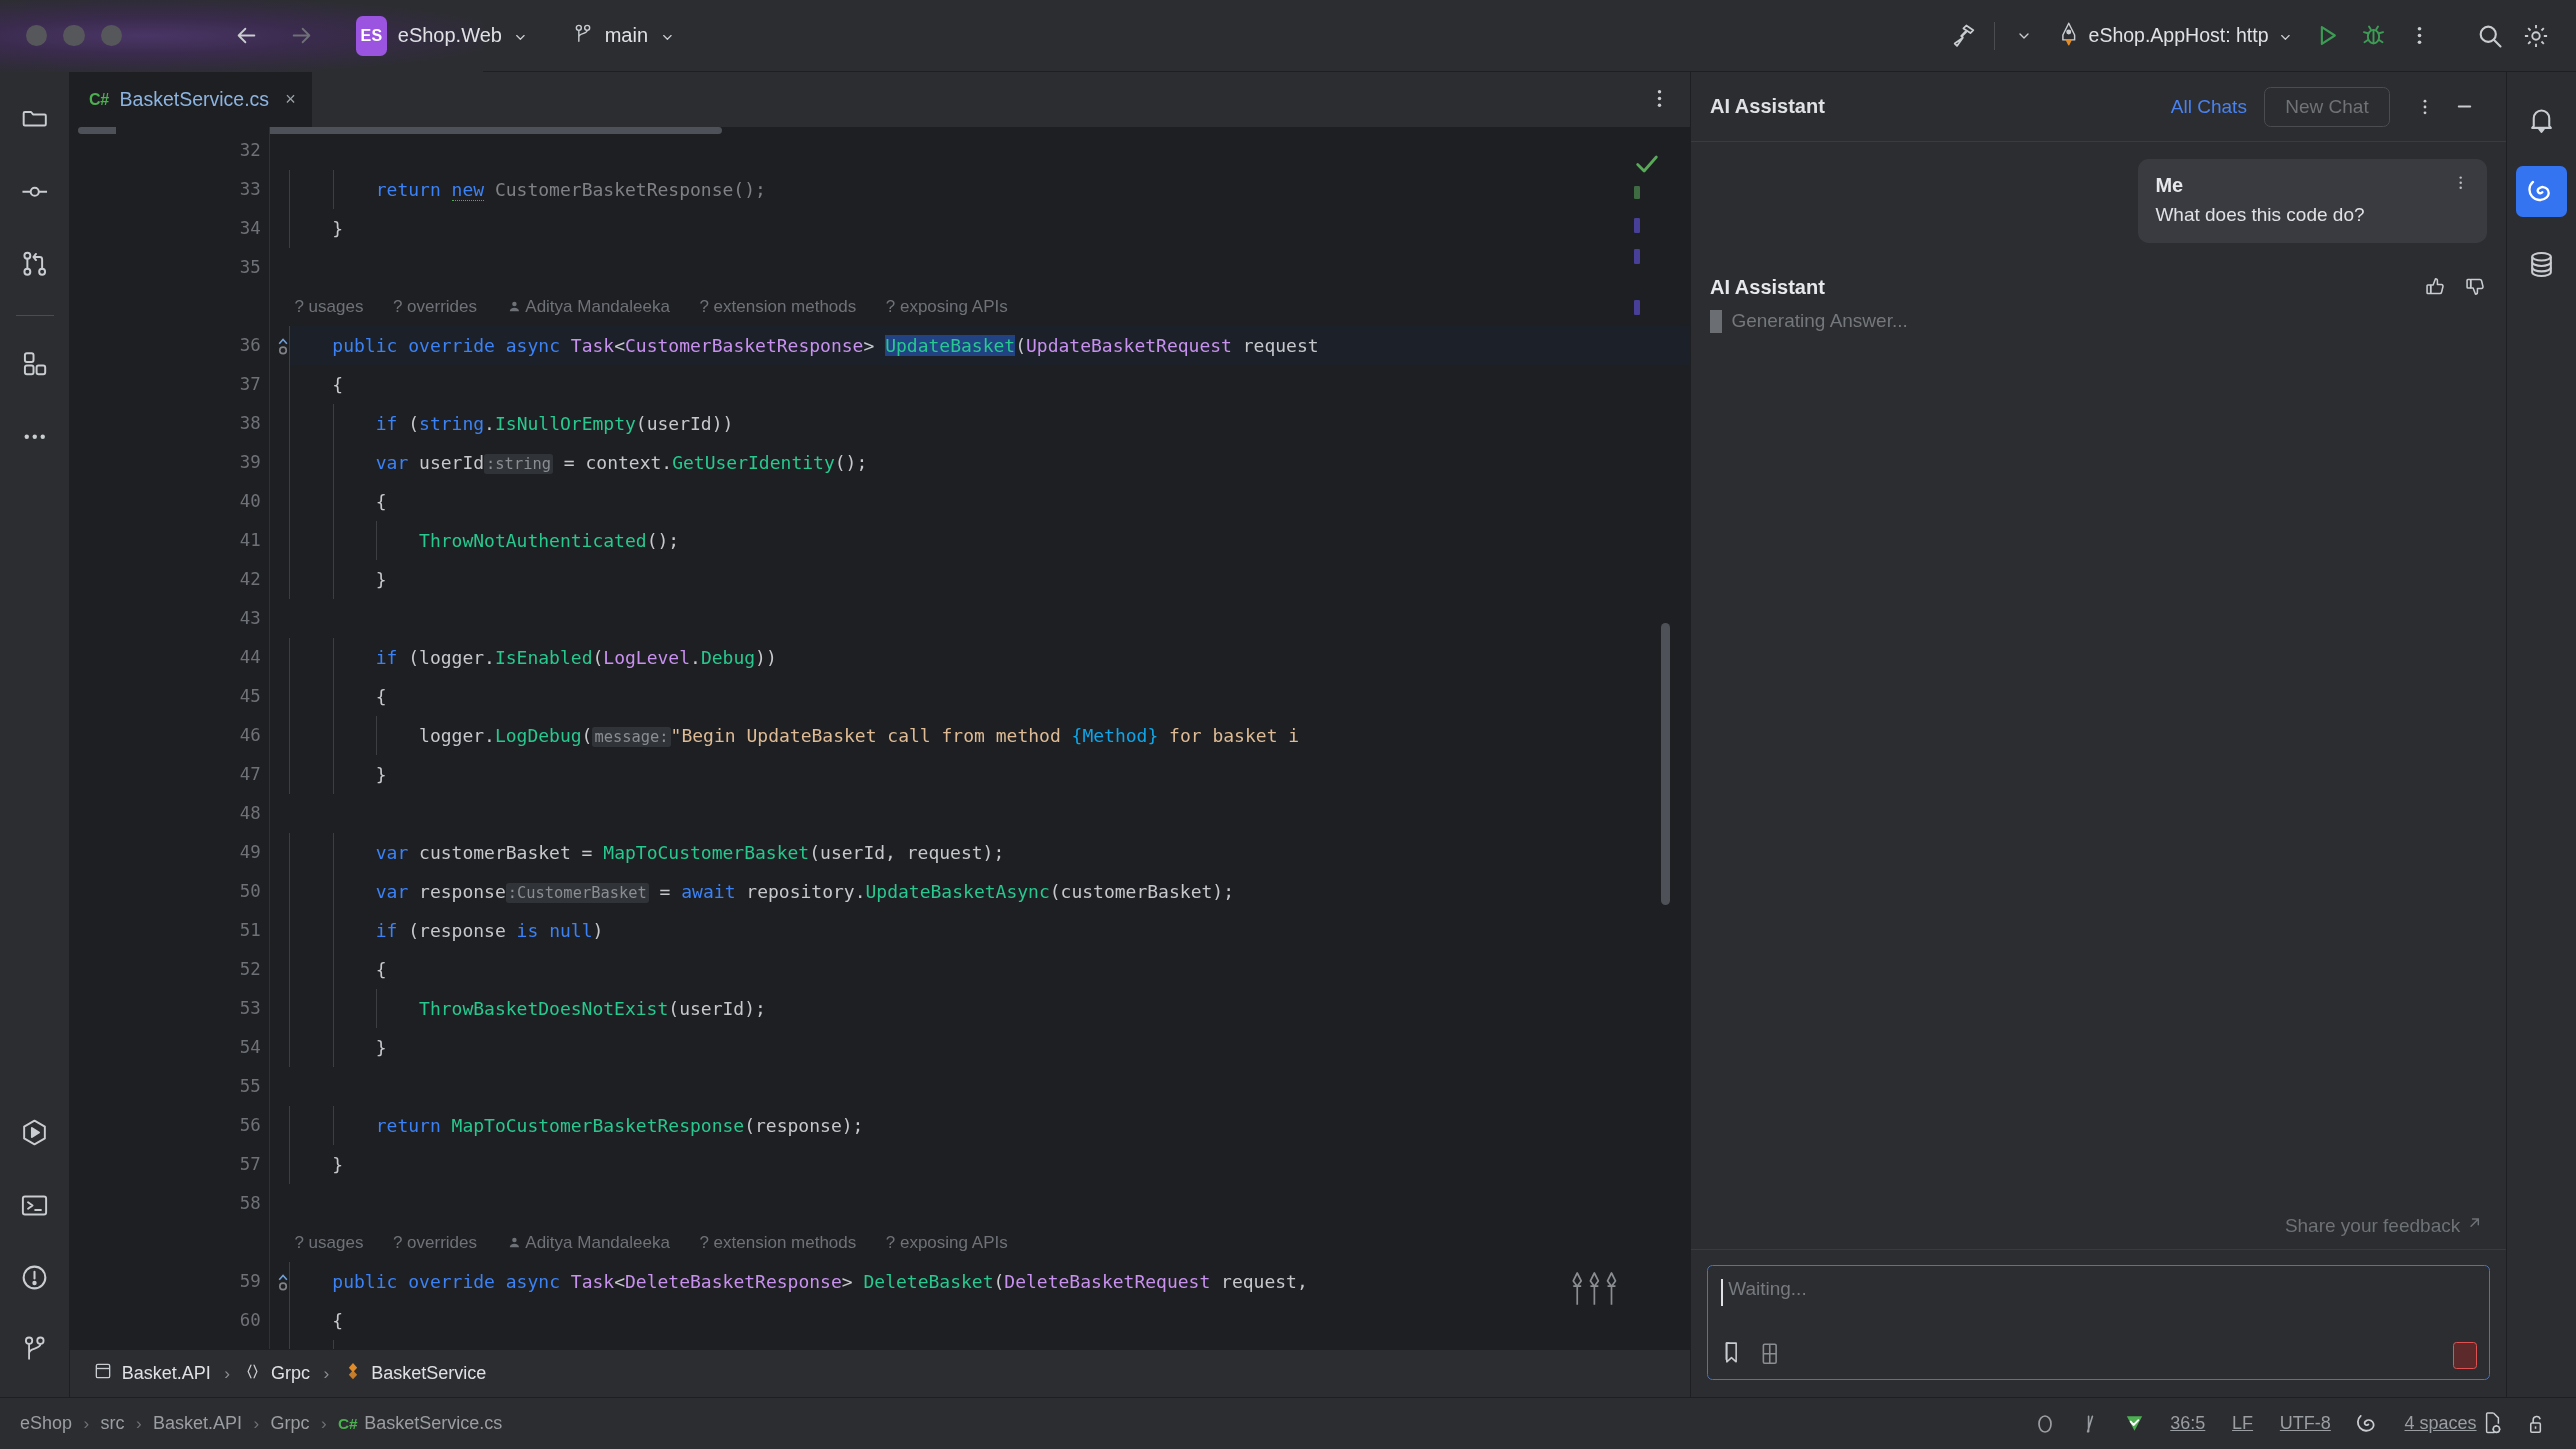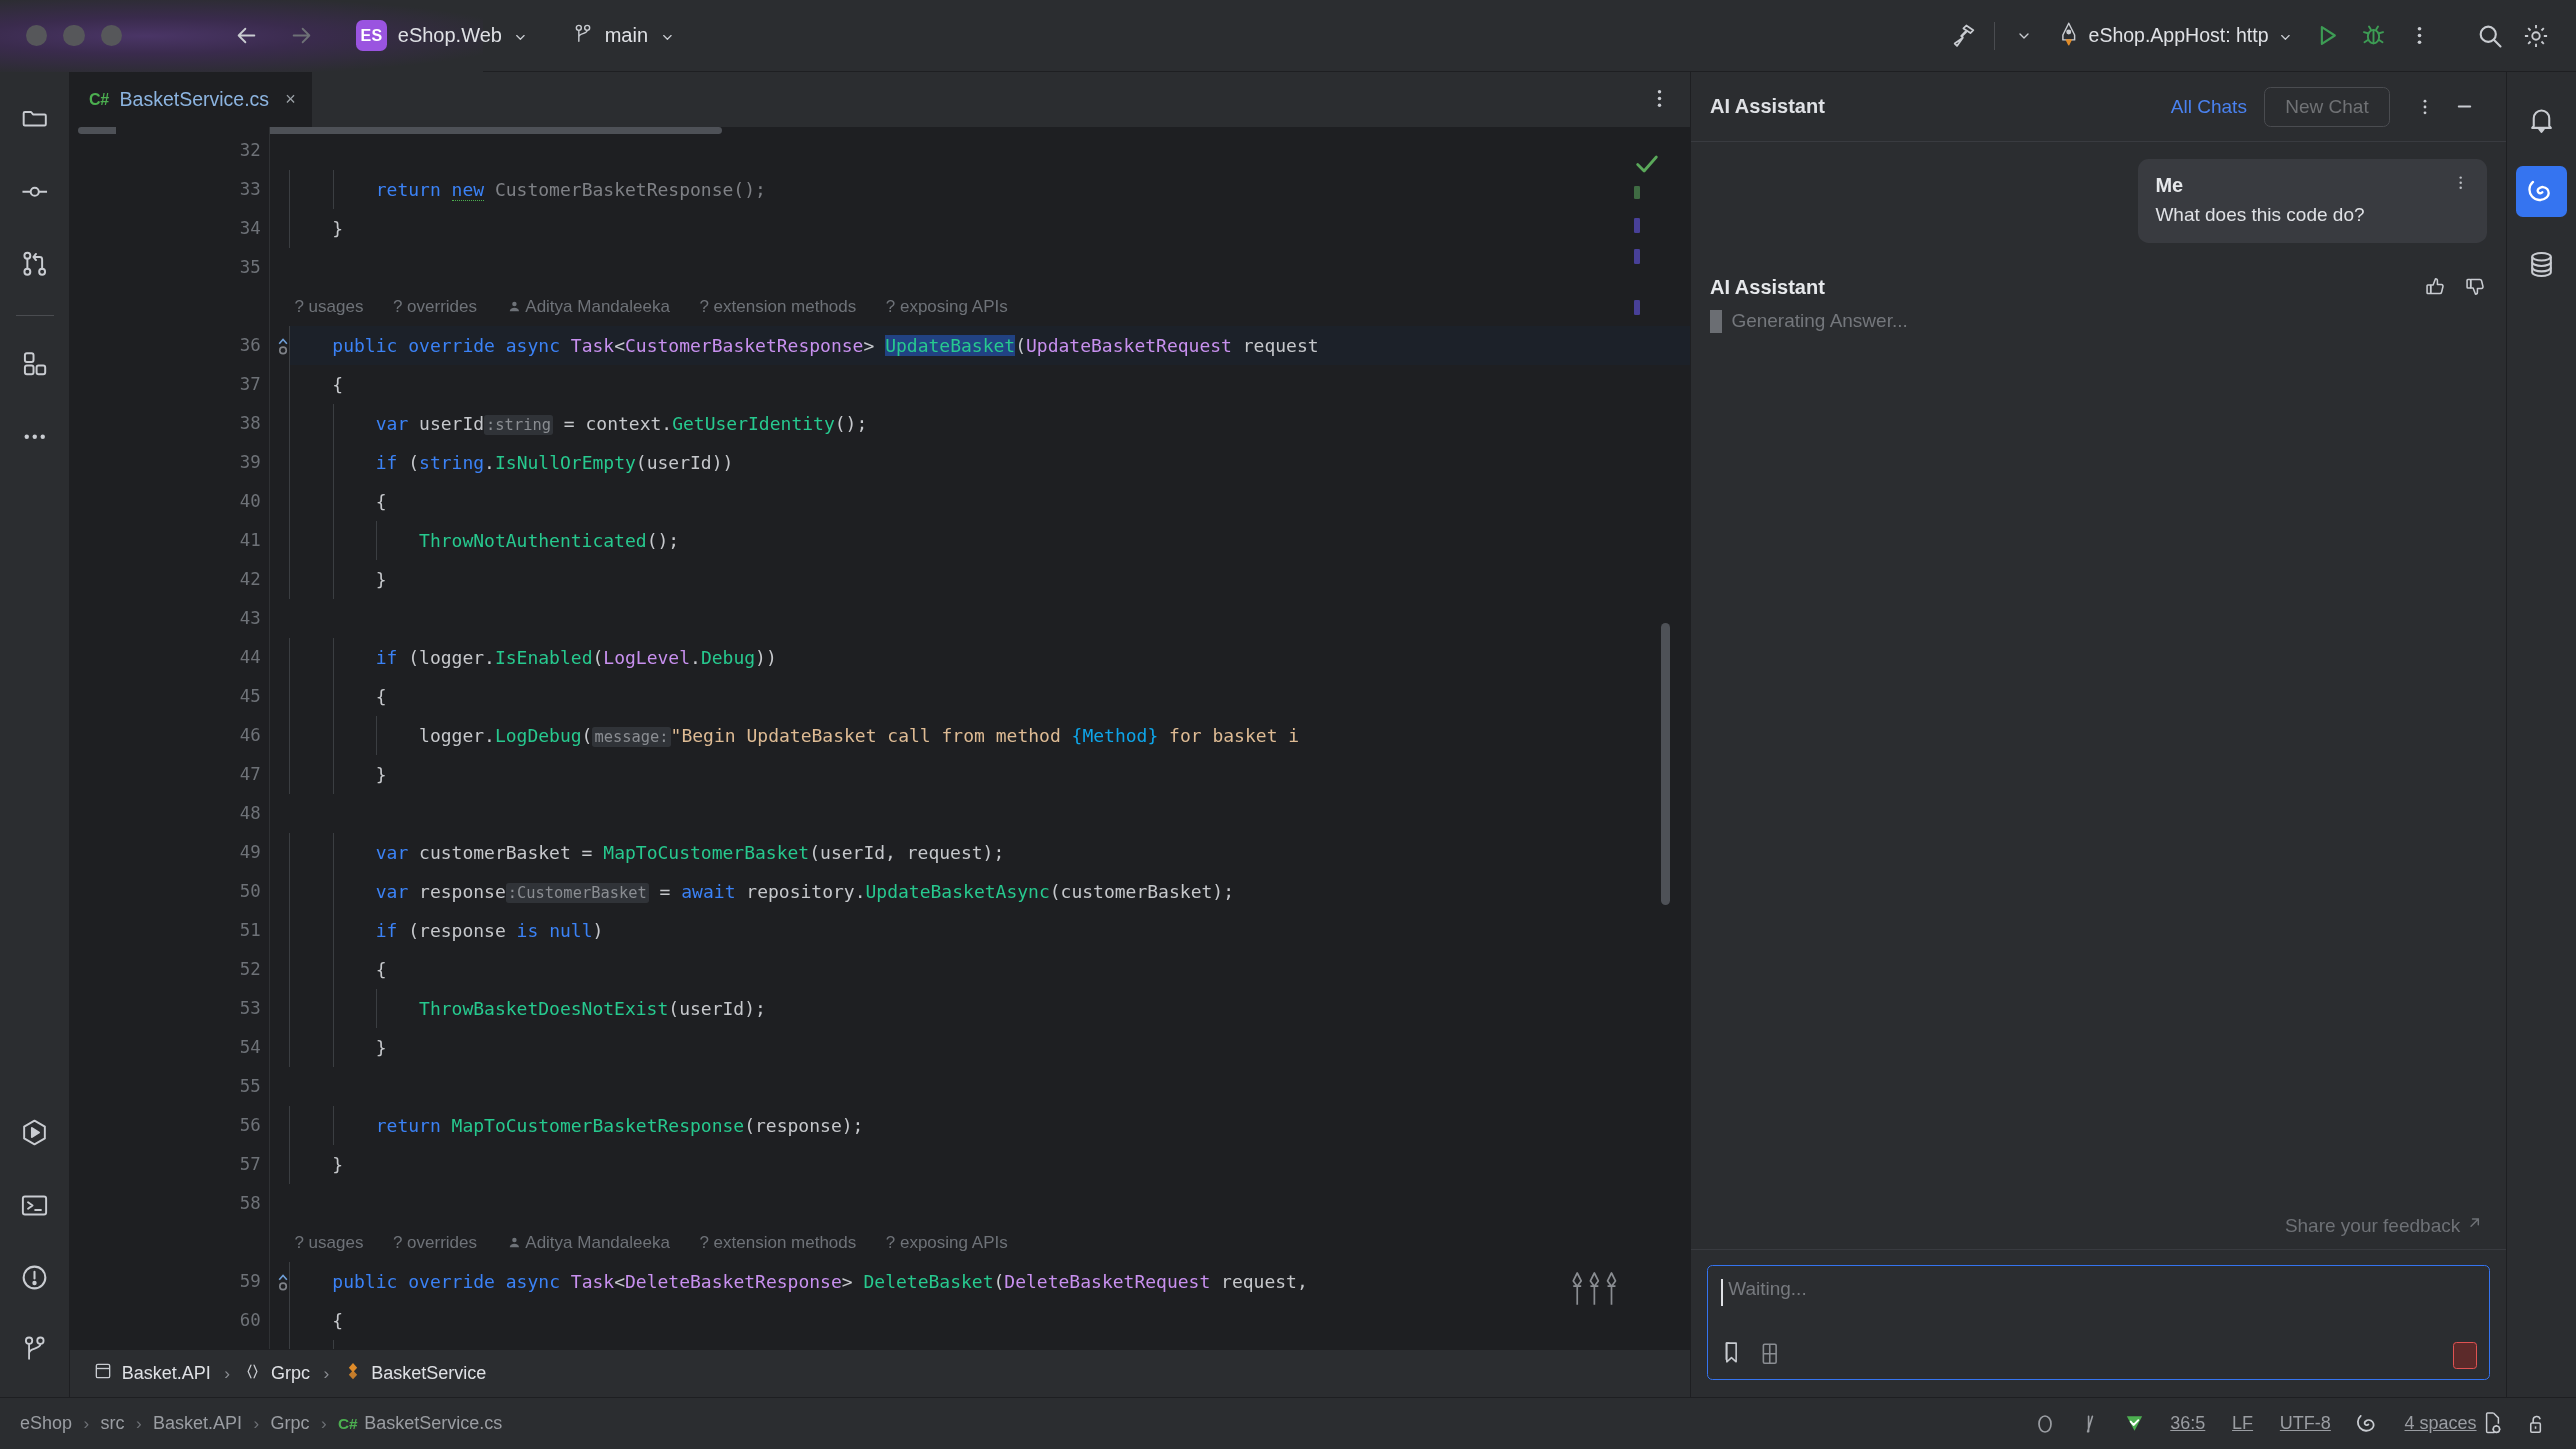--- a/index.html
+++ b/index.html
@@ -31,21 +31,21 @@
   .navbtn {
     width: 50px; height: 42px; display: flex; align-items: center; justify-content: center;
     border-radius: 6.7px;
   }
   .navbtn svg { display: block; }
   .proj-chip {
     display: flex; align-items: center; gap: 10.7px; margin-left: 23px;
     padding: 6.7px 10.7px 6.7px 6.7px; border-radius: 8px; position: relative; z-index: 2;
   }
   .proj-badge {
-    width: 31px; height: 31px; border-radius: 6.7px; background: #9a54e0;
+    width: 31px; height: 40px; border-radius: 6.7px; background: #9a54e0;
     color: #fff; font-size: 16px; font-weight: bold;
     display: flex; align-items: center; justify-content: center; letter-spacing: 0.3px;
   }
   .proj-name { font-size: 20px; color: #dfe1e5; }
   .chev { width: 12px; height: 12px; }
   .branch-chip {
     display: flex; align-items: center; gap: 12px; margin-left: 28px;
     padding: 6.7px 9.4px; border-radius: 8px; position: relative; z-index: 2;
   }
   .branch-name { font-size: 20px; color: #dfe1e5; }
@@ -489,22 +489,22 @@
               <div class="cl"></div>
               <div class="cl"><span class="pl">        </span><span class="kw">return</span><span class="pl"> </span><span class="kw err-underline">new</span><span class="pl"> </span><span class="ghost">CustomerBasketResponse</span><span class="ghost">();</span><div class="indent-guide" style="left: 0px;"></div><div class="indent-guide" style="left: 44px;"></div></div>
               <div class="cl"><span class="pl">    }</span><div class="indent-guide" style="left: 0px;"></div></div>
               <div class="cl"></div>
               <div class="cl hint"><span>? usages</span><span>? overrides</span><span><svg width="14.8" height="14.8" viewBox="0 0 24 24" fill="#6e7278" style="vertical-align:-2px;margin-right:4px">
                     <circle cx="12" cy="8" r="3.6"></circle>
                     <path d="M4.5 20c0-4 3.4-6 7.5-6s7.5 2 7.5 6z"></path>
                   </svg>Aditya Mandaleeka</span><span>? extension methods</span><span>? exposing APIs</span></div>
               <div class="cl decl"><span class="pl">    </span><span class="kw">public</span><span class="pl"> </span><span class="kw">override</span><span class="pl"> </span><span class="kw">async</span><span class="pl"> </span><span class="typ">Task</span><span class="pl">&lt;</span><span class="typ">CustomerBasketResponse</span><span class="pl">&gt; </span><span class="fn sel">UpdateBasket</span><span class="pl">(</span><span class="typ">UpdateBasketRequest</span><span class="pl"> request</span><div class="indent-guide" style="left: 0px;"></div></div>
               <div class="cl"><span class="pl">    {</span><div class="indent-guide" style="left: 0px;"></div></div>
+              <div class="cl"><span class="pl">        </span><span class="kw">if</span><span class="pl"> (</span><span class="kw">string</span><span class="pl">.</span><span class="fn">IsNullOrEmpty</span><span class="pl">(userId))</span><div class="indent-guide" style="left: 0px;"></div><div class="indent-guide" style="left: 44px;"></div></div>
               <div class="cl"><span class="pl">        </span><span class="kw">var</span><span class="pl"> userId</span><span class="inlay">:string</span><span class="pl"> = context.</span><span class="fn">GetUserIdentity</span><span class="pl">();</span><div class="indent-guide" style="left: 0px;"></div><div class="indent-guide" style="left: 44px;"></div></div>
-              <div class="cl"><span class="pl">        </span><span class="kw">if</span><span class="pl"> (</span><span class="kw">string</span><span class="pl">.</span><span class="fn">IsNullOrEmpty</span><span class="pl">(userId))</span><div class="indent-guide" style="left: 0px;"></div><div class="indent-guide" style="left: 44px;"></div></div>
               <div class="cl"><span class="pl">        {</span><div class="indent-guide" style="left: 0px;"></div><div class="indent-guide" style="left: 44px;"></div></div>
               <div class="cl"><span class="pl">            </span><span class="fn">ThrowNotAuthenticated</span><span class="pl">();</span><div class="indent-guide" style="left: 0px;"></div><div class="indent-guide" style="left: 44px;"></div><div class="indent-guide" style="left: 87px;"></div></div>
               <div class="cl"><span class="pl">        }</span><div class="indent-guide" style="left: 0px;"></div><div class="indent-guide" style="left: 44px;"></div></div>
               <div class="cl"></div>
               <div class="cl"><span class="pl">        </span><span class="kw">if</span><span class="pl"> (logger.</span><span class="fn">IsEnabled</span><span class="pl">(</span><span class="typ">LogLevel</span><span class="pl">.</span><span class="fn">Debug</span><span class="pl">))</span><div class="indent-guide" style="left: 0px;"></div><div class="indent-guide" style="left: 44px;"></div></div>
               <div class="cl"><span class="pl">        {</span><div class="indent-guide" style="left: 0px;"></div><div class="indent-guide" style="left: 44px;"></div></div>
               <div class="cl"><span class="pl">            logger.</span><span class="fn">LogDebug</span><span class="pl">(</span><span class="inlay">message:</span><span class="str">"Begin UpdateBasket call from method </span><span class="strv">{Method}</span><span class="str"> for basket i</span><div class="indent-guide" style="left: 0px;"></div><div class="indent-guide" style="left: 44px;"></div><div class="indent-guide" style="left: 87px;"></div></div>
               <div class="cl"><span class="pl">        }</span><div class="indent-guide" style="left: 0px;"></div><div class="indent-guide" style="left: 44px;"></div></div>
               <div class="cl"></div>
               <div class="cl"><span class="pl">        </span><span class="kw">var</span><span class="pl"> customerBasket = </span><span class="fn">MapToCustomerBasket</span><span class="pl">(userId, request);</span><div class="indent-guide" style="left: 0px;"></div><div class="indent-guide" style="left: 44px;"></div></div>

